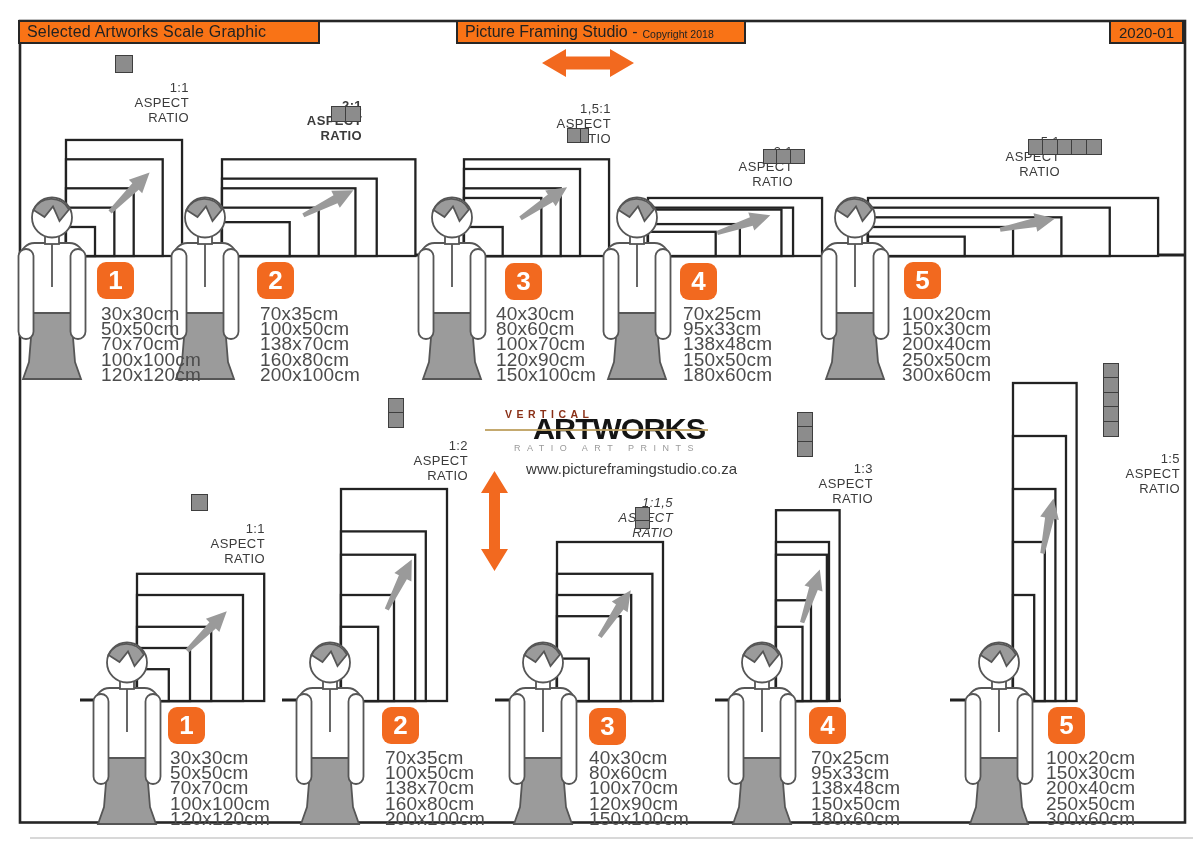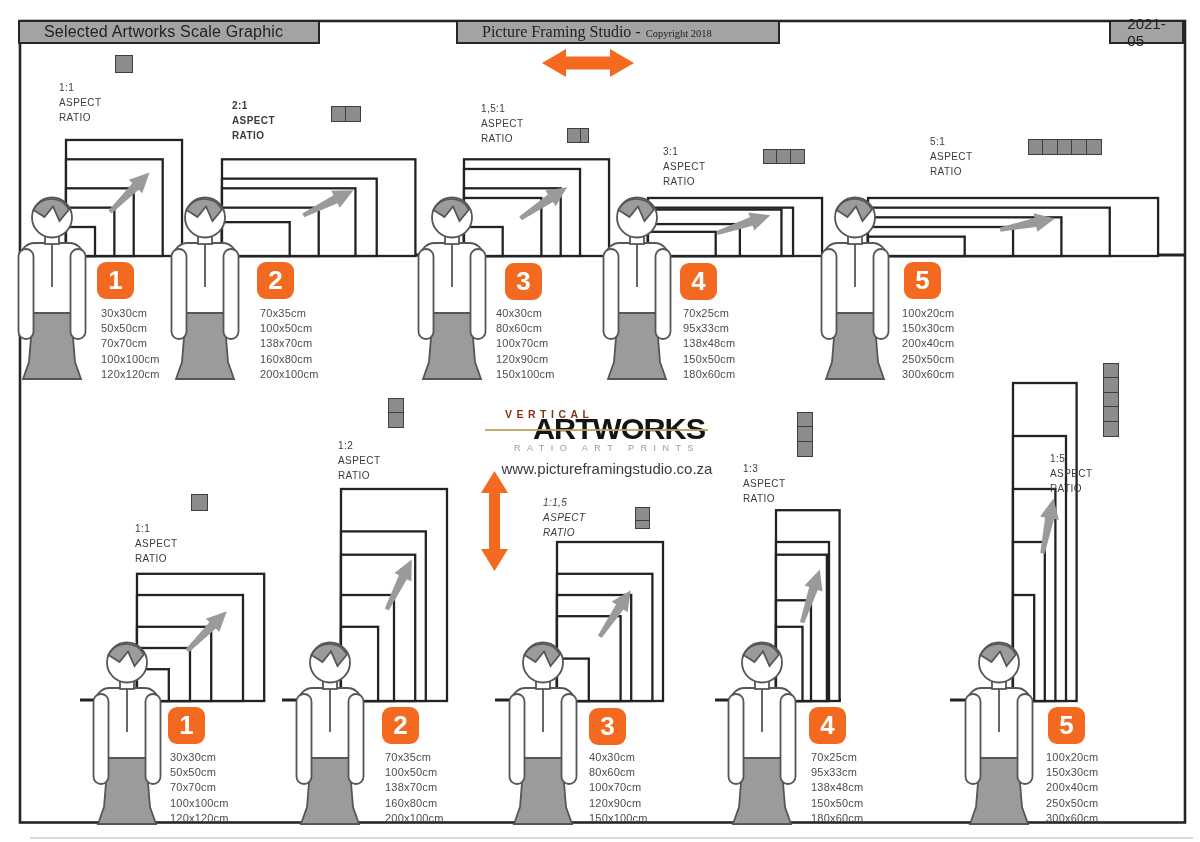--- a/index.html
+++ b/index.html
@@ -1,47 +1,47 @@
 <!DOCTYPE html>
 <html><head>
 <meta charset="utf-8">
 <style>
   html,body{margin:0;padding:0;background:#fff;}
   #page{position:relative;width:1200px;height:842px;background:#fff;overflow:hidden;
         font-family:"Liberation Sans","DejaVu Sans",sans-serif;}
   #canvas{position:absolute;left:0;top:0;z-index:1;}
   .layer{position:absolute;left:0;top:0;width:100%;height:100%;z-index:3;pointer-events:none;}
   .figure{position:absolute;z-index:2;}
-  .hbox{position:absolute;height:24px;background:#a3a3a3;border:2px solid #262626;z-index:4;
-        display:flex;align-items:center;padding:0 24px;box-sizing:border-box;color:#222;}
+  .hbox{position:absolute;height:24px;background:#f97316;border:2px solid #262626;z-index:4;
+        display:flex;align-items:center;padding:0 7px;box-sizing:border-box;color:#222;}
   #box-left{left:18px;top:20px;width:302px;font-size:16px;letter-spacing:0.2px;}
-  #box-center{left:456px;top:20px;width:324px;font-size:16px;font-family:Liberation Serif, serif;}
+  #box-center{left:456px;top:20px;width:290px;font-size:16px;}
   #box-center .copy{font-size:10.5px;margin-left:5px;padding-top:3px;}
   #box-right{left:1109px;top:20px;width:75px;font-size:15px;justify-content:center;}
   .orange-arrow{position:absolute;z-index:3;}
   #landscape-label{position:absolute;left:468px;top:83px;width:260px;text-align:center;
       font-size:14px;letter-spacing:0.6px;color:#3a3a3a;z-index:3;}
   #portrait-label{position:absolute;left:478px;top:479px;width:260px;text-align:center;
       font-size:14px;letter-spacing:0.6px;color:#3a3a3a;z-index:3;}
-  #website{position:absolute;left:477px;top:460px;width:260px;text-align:center;
+  #website{position:absolute;left:477px;top:460px;width:260px;text-align:right;
       font-size:15px;color:#3a3a3a;z-index:3;}
   #logo-selected{position:absolute;left:505px;top:408px;font-size:10.5px;font-weight:bold;
       letter-spacing:4.5px;color:#8A3017;z-index:3;}
   #logo-artworks{position:absolute;left:533px;top:412px;font-size:30px;font-weight:bold;
       letter-spacing:-1px;color:#141414;transform:scaleX(1.02);transform-origin:left;z-index:3;}
   #logo-strike{position:absolute;left:485px;top:429px;width:223px;height:1.6px;
       background:rgba(190,160,95,0.9);z-index:4;}
   #logo-tagline{position:absolute;left:477px;top:443px;width:260px;text-align:center;font-size:9px;
       letter-spacing:6.5px;color:#9A9A9A;z-index:3;}
   .badge{position:absolute;width:37px;height:37px;border-radius:9px;background:#F2691F;
       color:#fff;font-size:26px;font-weight:bold;display:flex;align-items:center;
       justify-content:center;z-index:3;}
-  .sizes{position:absolute;font-size:11px;line-height:15.2px;color:#4c4c4c;
+  .sizes{position:absolute;font-size:19px;line-height:15.2px;color:#4c4c4c;
       letter-spacing:0.2px;z-index:3;}
-  .aspect-label{position:absolute;width:130px;text-align:left;font-size:10px;
+  .aspect-label{position:absolute;width:130px;text-align:right;font-size:13px;
       line-height:15px;letter-spacing:0.4px;color:#3b3b3b;z-index:3;}
   .ratio-icon{position:absolute;display:flex;z-index:3;}
   .ratio-icon.h{flex-direction:row;}
   .ratio-icon.v{flex-direction:column;}
   .ratio-icon .sq{background:#8C8C8C;border:1.6px solid #3E3E3E;box-sizing:border-box;}
   .ratio-icon.h .sq + .sq{margin-left:-1.6px;}
   .ratio-icon.v .sq + .sq{margin-top:-1.6px;}
   #bottom-shadow{position:absolute;left:30px;top:837px;width:1163px;height:1.5px;
       background:#d8d8d8;z-index:1;}
 </style>
@@ -127,21 +127,21 @@
   <div id="bottom-shadow"></div>
 
   <div class="hbox" id="box-left">
     <span>Selected Artworks Scale Graphic</span>
   </div>
   <div class="hbox" id="box-center">
     <span>Picture Framing Studio -</span>
     <span class="copy">Copyright 2018</span>
   </div>
   <div class="hbox" id="box-right">
-    <span>2021-05</span>
+    <span>2020-01</span>
   </div>
 
   <svg class="orange-arrow" style="left:542px;top:47px;" width="92" height="32">
     <polygon points="0,16 24,2 24,9.5 68,9.5 68,2 92,16 68,30 68,22.5 24,22.5 24,30" fill="#F2691F"></polygon>
   </svg>
 
   <div id="logo-selected">VERTICAL</div>
   <div id="logo-artworks">ARTWORKS</div>
   <div id="logo-strike"></div>
   <div id="logo-tagline">RATIO ART PRINTS</div>

